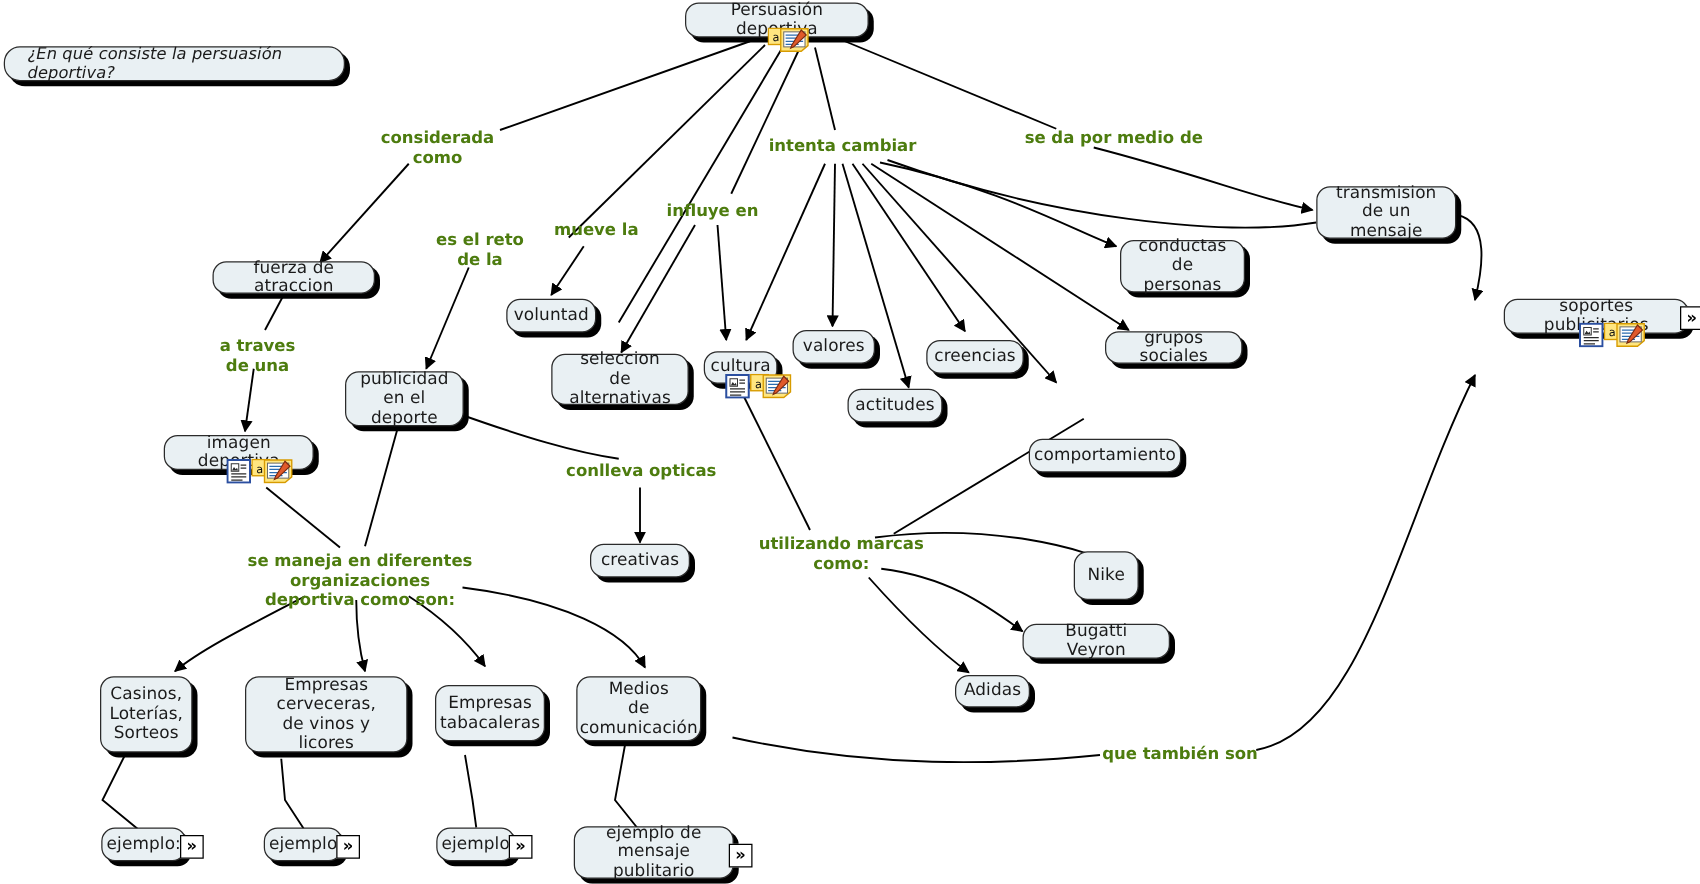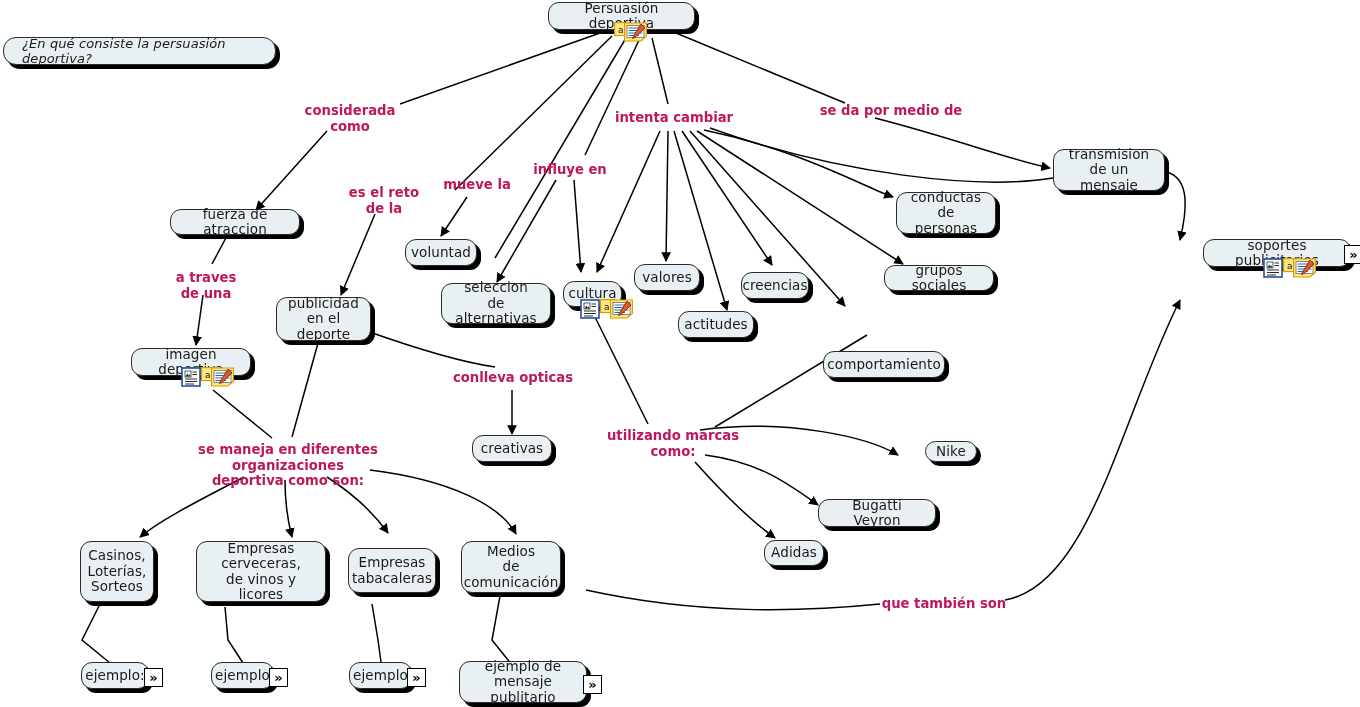--- a/index.html
+++ b/index.html
@@ -37,21 +37,21 @@
     justify-content:flex-start;
     padding-left:18px;
   }
 
   
   .linklabel{
     position:absolute;
     font-weight:bold;
     font-size:13.2px;
     line-height:15.5px;
-    color:#be185d;
+    color:#4d7c0f;
     text-align:center;
     white-space:pre-line;
     transform:translateX(-50%);
   }
 
   
   .icons{
     position:absolute;
     display:flex;
     align-items:flex-end;
@@ -185,21 +185,21 @@
   </div>
 
   <div class="node" style="left:634px;top:264px;width:66px;height:27px;">
     <span>valores</span>
   </div>
 
   <div class="node" style="left:678px;top:311px;width:76px;height:27px;">
     <span>actitudes</span>
   </div>
 
-  <div class="node" style="left:741px;top:272px;width:68px;height:27px;">
+  <div class="node" style="left:741px;top:272px;width:78px;height:27px;">
     <span>creencias</span>
   </div>
 
   <div class="node" style="left:823px;top:306px;width:122px;height:27px;margin-top:45px;">
     <span>comportamiento</span>
   </div>
 
   <div class="node" style="left:884px;top:265px;width:110px;height:26px;">
     <span>grupos sociales</span>
   </div>
@@ -218,21 +218,21 @@
     <span>soportes publicitarios</span>
   </div>
   <div class="chev" style="left:1344px;top:245px;">
     <span>»</span>
   </div>
 
   <div class="node" style="left:472px;top:435px;width:80px;height:27px;">
     <span>creativas</span>
   </div>
 
-  <div class="node" style="left:925px;top:441px;width:52px;height:21px;">
+  <div class="node" style="left:859px;top:441px;width:52px;height:39px;">
     <span>Nike</span>
   </div>
 
   <div class="node" style="left:818px;top:499px;width:118px;height:28px;">
     <span>Bugatti Veyron</span>
   </div>
 
   <div class="node" style="left:764px;top:540px;width:60px;height:26px;">
     <span>Adidas</span>
   </div>

